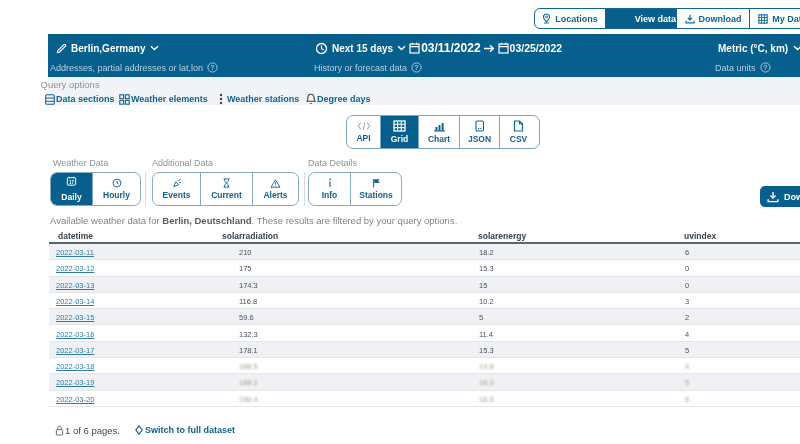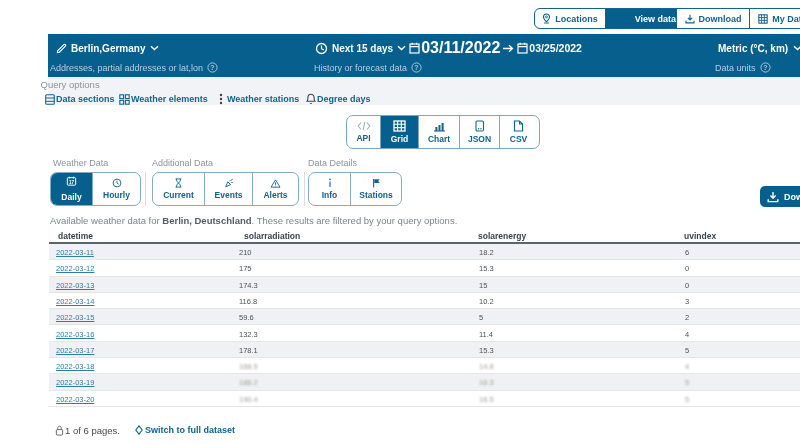--- a/index.html
+++ b/index.html
@@ -104,21 +104,21 @@
           <svg width="9" height="6" viewBox="0 0 9 6">
             <path d="M1 1.2 L4.5 4.6 L8 1.2" fill="none" stroke="#fff" stroke-width="1.4"></path>
           </svg>
         </span>
         <span style="margin-left:3px">
           <svg width="11" height="12" viewBox="0 0 11 12">
             <rect x="1" y="2" width="9" height="9" fill="none" stroke="#fff" stroke-width="1.2"></rect>
             <path d="M1 4.6 H10 M3.3 0.8 V2.8 M7.7 0.8 V2.8" stroke="#fff" stroke-width="1.2"></path>
           </svg>
         </span>
-        <span style="margin-left:1px;font-size:16px">03/11/2022</span>
+        <span style="margin-left:1px;font-size:12px">03/11/2022</span>
         <span style="margin-left:2px">
           <svg width="12" height="9" viewBox="0 0 12 9">
             <path d="M1 4.5 H10.3 M7 1.2 L10.5 4.5 L7 7.8" fill="none" stroke="#fff" stroke-width="1.3"></path>
           </svg>
         </span>
         <span style="margin-left:3px">
           <svg width="11" height="12" viewBox="0 0 11 12">
             <rect x="1" y="2" width="9" height="9" fill="none" stroke="#fff" stroke-width="1.2"></rect>
             <path d="M1 4.6 H10 M3.3 0.8 V2.8 M7.7 0.8 V2.8" stroke="#fff" stroke-width="1.2"></path>
           </svg>
@@ -235,33 +235,33 @@
   <div class="cell" style="width:47px">
         <svg width="10" height="10" viewBox="0 0 12 12">
           <circle cx="6" cy="6" r="4.7" fill="none" stroke="#12638e" stroke-width="1.1"></circle>
           <path d="M6 3.2 V6.2 L8 7.4" fill="none" stroke="#12638e" stroke-width="1"></path>
         </svg>
         <span>Hourly</span>
       </div>
 </div>
 <div class="vdiv" style="left:97px"></div>
 <div class="grp" style="left:104px">
-  <div class="cell" style="width:52px">
-        <svg width="9" height="10" viewBox="0 0 11 12">
-          <path d="M2 1 H9 M2 11 H9 M2.8 1 C2.8 6 8.2 6 8.2 11 M8.2 1 C8.2 6 2.8 6 2.8 11" fill="none" stroke="#12638e" stroke-width="1.1"></path>
-        </svg>
-        <span>Current</span>
-      </div>
   <div class="cell" style="width:48px">
         <svg width="10" height="10" viewBox="0 0 12 12">
           <path d="M2 10.5 L4.5 4.5 L8 8 Z" fill="none" stroke="#12638e" stroke-width="1.1"></path>
           <path d="M6.5 3.5 C7.5 2.5 8.5 3.5 9.5 2.5 M8.5 5.5 C9.5 5 10 5.8 11 5.2" fill="none" stroke="#12638e" stroke-width="0.9"></path>
           <circle cx="9.8" cy="1.6" r="0.7" fill="#12638e"></circle>
         </svg>
         <span>Events</span>
+      </div>
+  <div class="cell" style="width:52px">
+        <svg width="9" height="10" viewBox="0 0 11 12">
+          <path d="M2 1 H9 M2 11 H9 M2.8 1 C2.8 6 8.2 6 8.2 11 M8.2 1 C8.2 6 2.8 6 2.8 11" fill="none" stroke="#12638e" stroke-width="1.1"></path>
+        </svg>
+        <span>Current</span>
       </div>
   <div class="cell" style="width:45px">
         <svg width="11" height="9" viewBox="0 0 13 11">
           <path d="M6.5 1 L12 10 H1 Z" fill="none" stroke="#12638e" stroke-width="1.1"></path>
           <path d="M6.5 4 V7" stroke="#12638e" stroke-width="1.1"></path>
           <circle cx="6.5" cy="8.6" r="0.6" fill="#12638e"></circle>
         </svg>
         <span>Alerts</span>
       </div>
 </div>
@@ -284,21 +284,21 @@
 </div>
 
 <div class="abs" id="dlbtn"><svg width="12" height="12" viewBox="0 0 12 12">
         <path d="M6 1 V7 M3.4 4.6 L6 7.2 L8.6 4.6" fill="none" stroke="#fff" stroke-width="1.4"></path>
         <path d="M1.2 8.2 V10.6 H10.8 V8.2" fill="none" stroke="#fff" stroke-width="1.4"></path>
       </svg> Download</div>
 
 <div class="abs" id="note">Available weather data for <b>Berlin, Deutschland</b>. These results are filtered by your query options.</div>
 
 <div class="th" style="left:10px">datetime</div>
-<div class="th" style="left:196px">solarradiation</div>
+<div class="th" style="left:174px">solarradiation</div>
 <div class="th" style="left:430px">solarenergy</div>
 <div class="th" style="left:636px">uvindex</div>
 <div class="abs" id="thline"></div>
 
 <div class="row alt" style="top:244.0px">
       <span class="dt">2022-03-11</span>
       <span class="v1">210</span>
       <span class="v2">18.2</span>
       <span class="v3">6</span>
     </div>

